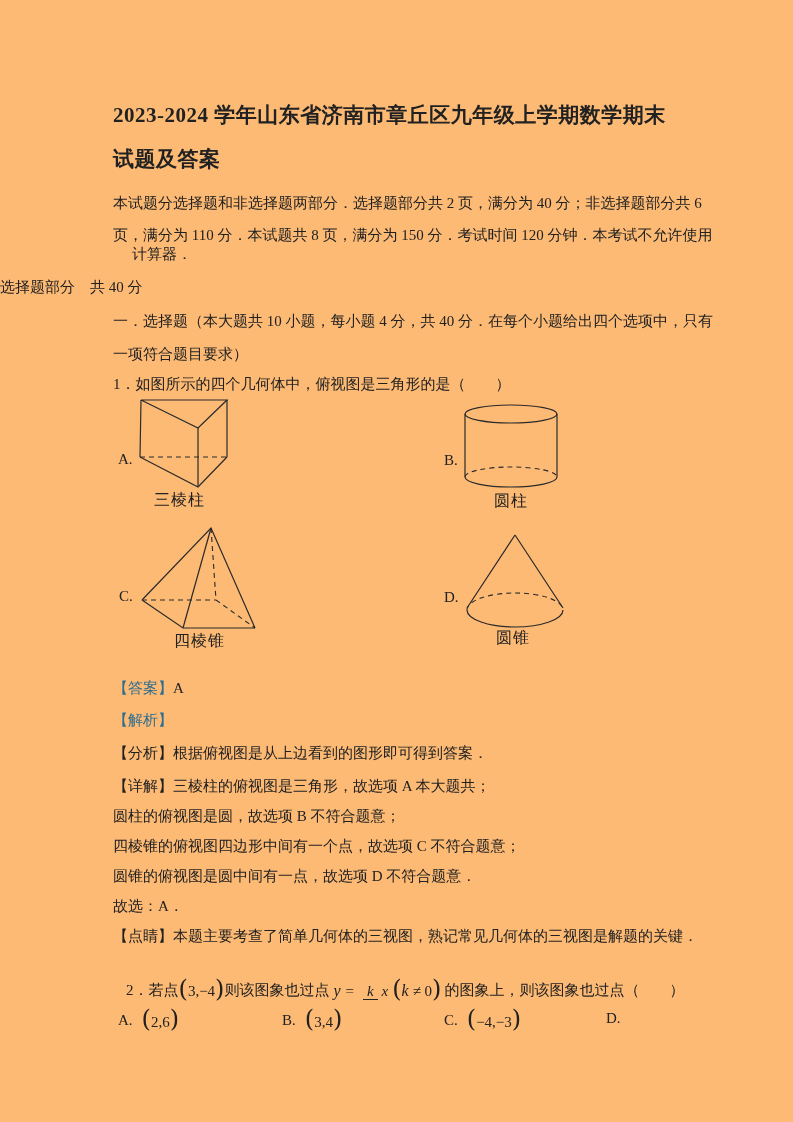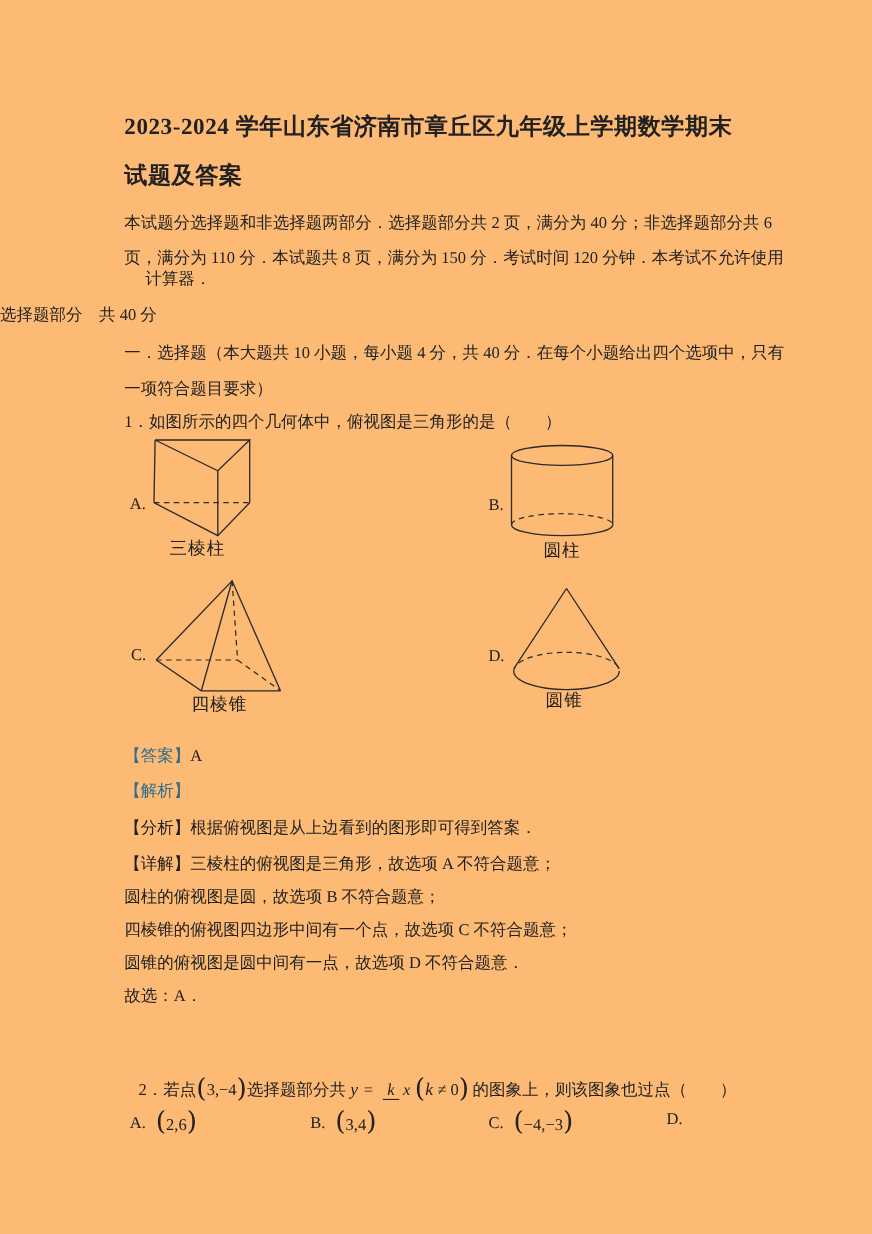--- a/index.html
+++ b/index.html
@@ -84,32 +84,33 @@
   <span class="abs caption" style="left:174px; top:632px;">四棱锥</span>
 
   <span class="abs t15 optletter" style="left:444px; top:587px;">D.</span>
   <span class="abs caption" style="left:496px; top:629px;">圆锥</span>
 
   <div class="abs t15" style="left:113px; top:678px;">
     <span class="teal">【答案】</span><span>A</span>
   </div>
   <div class="abs t15 teal" style="left:113px; top:710px;">【解析】</div>
   <div class="abs t15" style="left:113px; top:743px;">【分析】根据俯视图是从上边看到的图形即可得到答案．</div>
-  <div class="abs t15" style="left:113px; top:776px;">【详解】三棱柱的俯视图是三角形，故选项 A 不符合题意；</div>
+  <div class="abs t15" style="left:113px; top:776px;">【详解】三棱柱的俯视图是三角形，故选项 A 本大题共；</div>
   <div class="abs t15" style="left:113px; top:806px;">圆柱的俯视图是圆，故选项 B 不符合题意；</div>
   <div class="abs t15" style="left:113px; top:836px;">四棱锥的俯视图四边形中间有一个点，故选项 C 不符合题意；</div>
   <div class="abs t15" style="left:113px; top:866px;">圆锥的俯视图是圆中间有一点，故选项 D 不符合题意．</div>
   <div class="abs t15" style="left:113px; top:896px;">故选：A．</div>
+  <div class="abs t15" style="left:113px; top:926px;">【点睛】本题主要考查了简单几何体的三视图，熟记常见几何体的三视图是解题的关键．</div>
 
   <div class="abs formula-row" style="left:106px; top:948px; height:52px;">
     <span>2．若点</span>
     <span class="bigp">(</span>
     <span>3,−4</span>
     <span class="bigp">)</span>
-    <span>选择题部分共</span>
+    <span>则该图象也过点</span>
     <span class="mitalic" style="margin-left:4px;">y</span>
     <span style="margin:0 5px;">=</span>
     <span class="frac">
       <span class="num">k</span>
       <span class="den">x</span>
     </span>
     <span class="bigp">(</span>
     <span class="mitalic">k</span>
     <span style="margin-left:4px;">≠ 0</span>
     <span class="bigp">)</span>

